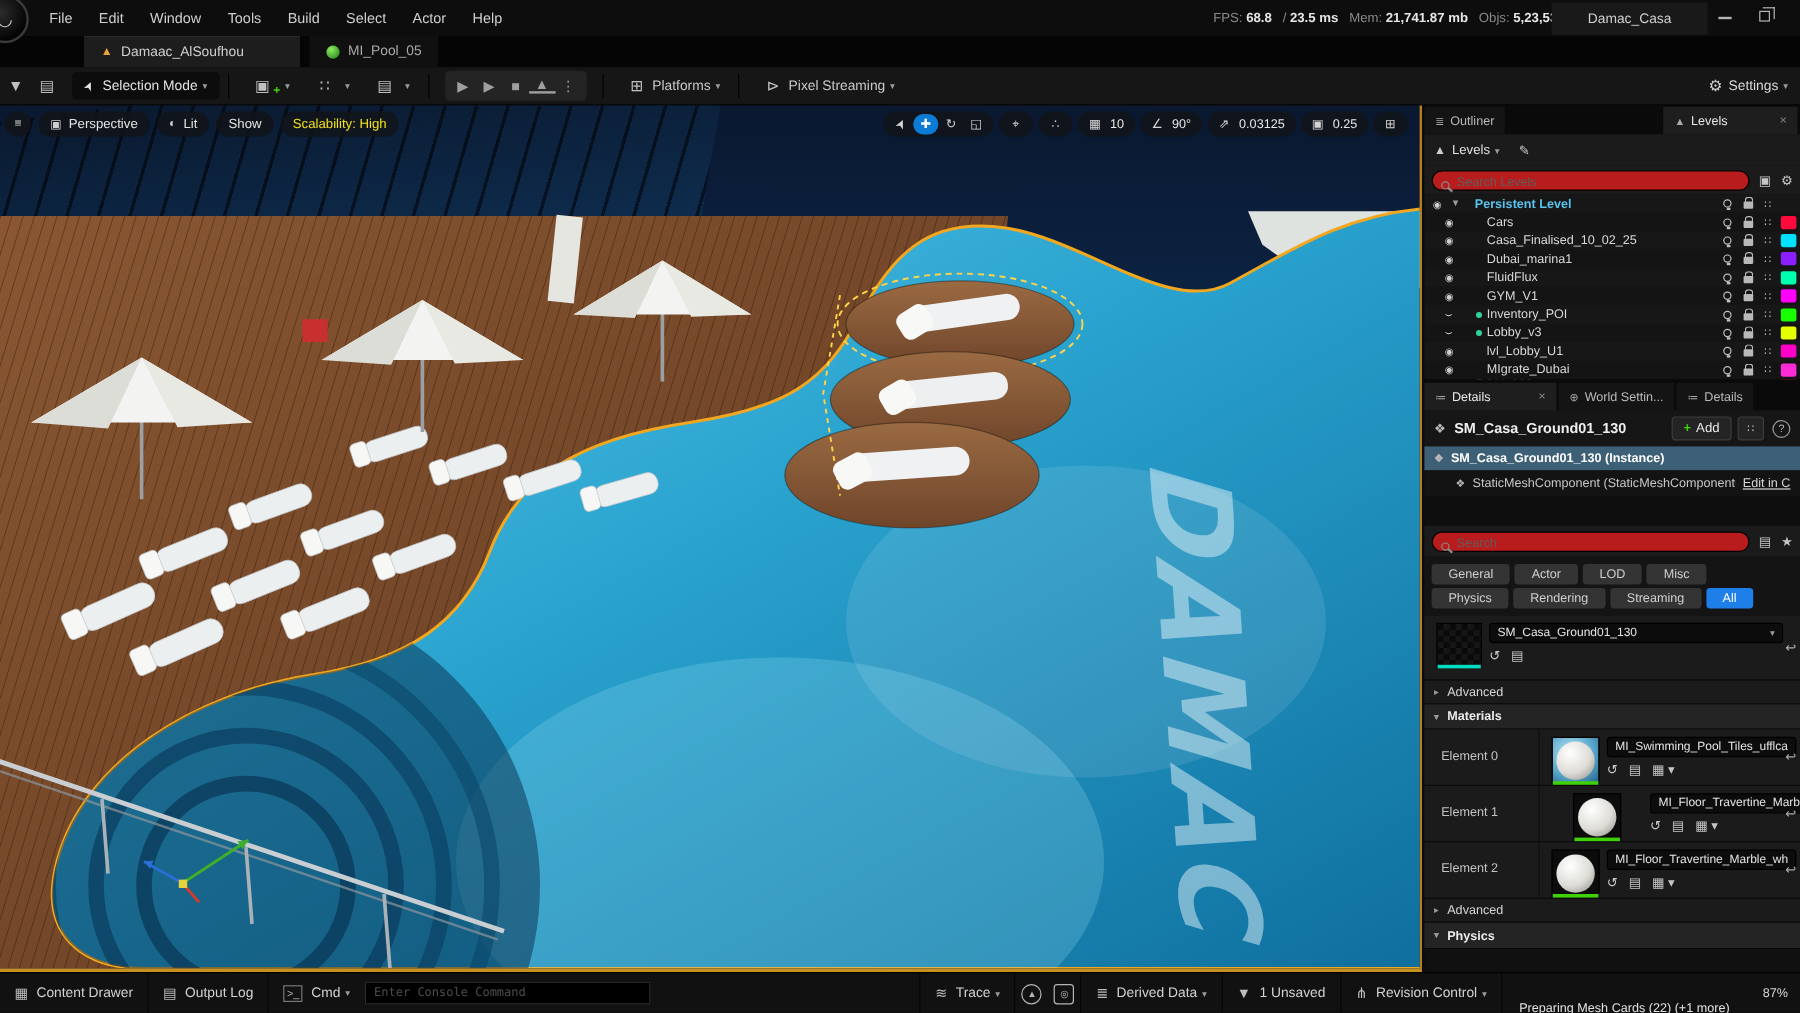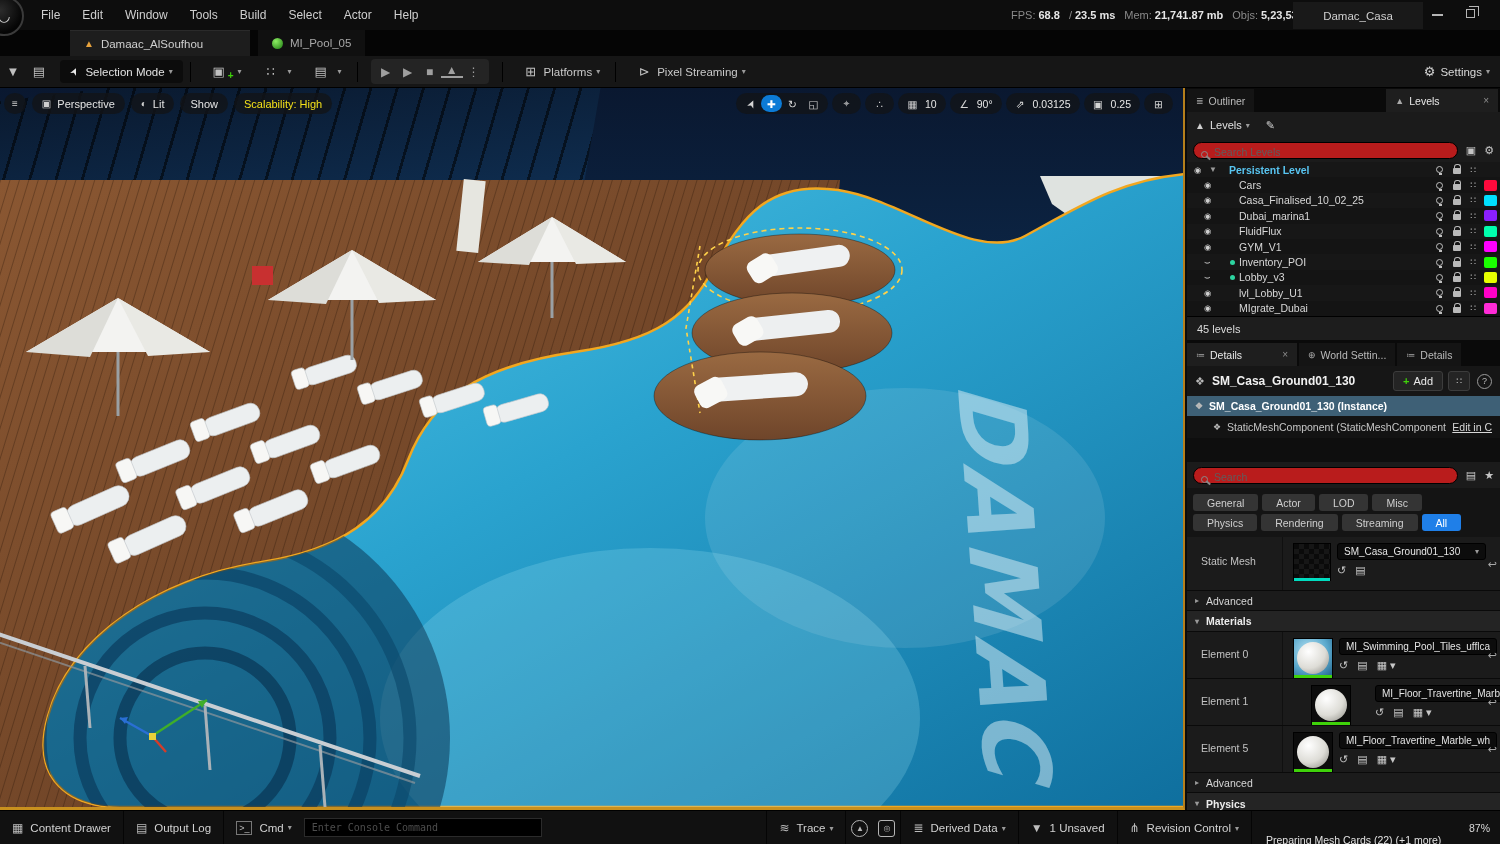--- a/index.html
+++ b/index.html
@@ -614,21 +614,20 @@
       <div class="lvl-row partial">
         <span class="eyeg"></span>
         <span class="lvl-caret">▼</span>
 
         <span class="lvl-name">POM_003</span>
 
         <span class="treeic">∷</span>
         <span class="swatch" style="background: rgb(255, 10, 80);"></span>
       </div>
     </div>
-  <div id="lvl-footer">45 levels</div>
 
   <div class="ptabs" style="height:26px;">
     <div class="ptab active" style="width:110px;">
       <span class="ti">≔</span>
       <span class="grow">Details</span>
       <span class="tx">×</span>
     </div>
     <div class="ptab">
       <span class="ti">⊕</span>
       <span>World Settin...</span>
@@ -695,21 +694,20 @@
       <div class="fpill">
         <span>Streaming</span>
       </div>
 
       <div class="fpill active">
         <span>All</span>
       </div>
     </div>
 
   <div class="prop-row" style="height:54px;">
-    <div class="prop-label" style="padding-top:18px;">Static Mesh</div>
     <div class="thumb checker" style="width:38px;height:38px;">
         <span class="under"></span>
       </div>
     <div class="prop-val">
       <div class="assetdrop">
         <span class="nm">SM_Casa_Ground01_130</span>
         <span class="chev">▾</span>
       </div>
       <div class="aicons">
         <span>↺</span>
@@ -759,21 +757,21 @@
           <div class="aicons">
             <span>↺</span>
             <span>▤</span>
             <span>▦ ▾</span>
           </div>
         </div>
         <span class="resetic">↩</span>
       </div>
 
       <div class="prop-row" style="height:47px;">
-        <div class="prop-label" style="padding-top:16px;">Element 5</div>
+        <div class="prop-label" style="padding-top:16px;">Element 2</div>
         <div class="thumb green marble">
           <span class="under"></span>
         </div>
         <div class="prop-val">
           <div class="assetdrop">
             <span class="nm">MI_Floor_Travertine_Marble_wh</span>
           </div>
           <div class="aicons">
             <span>↺</span>
             <span>▤</span>

